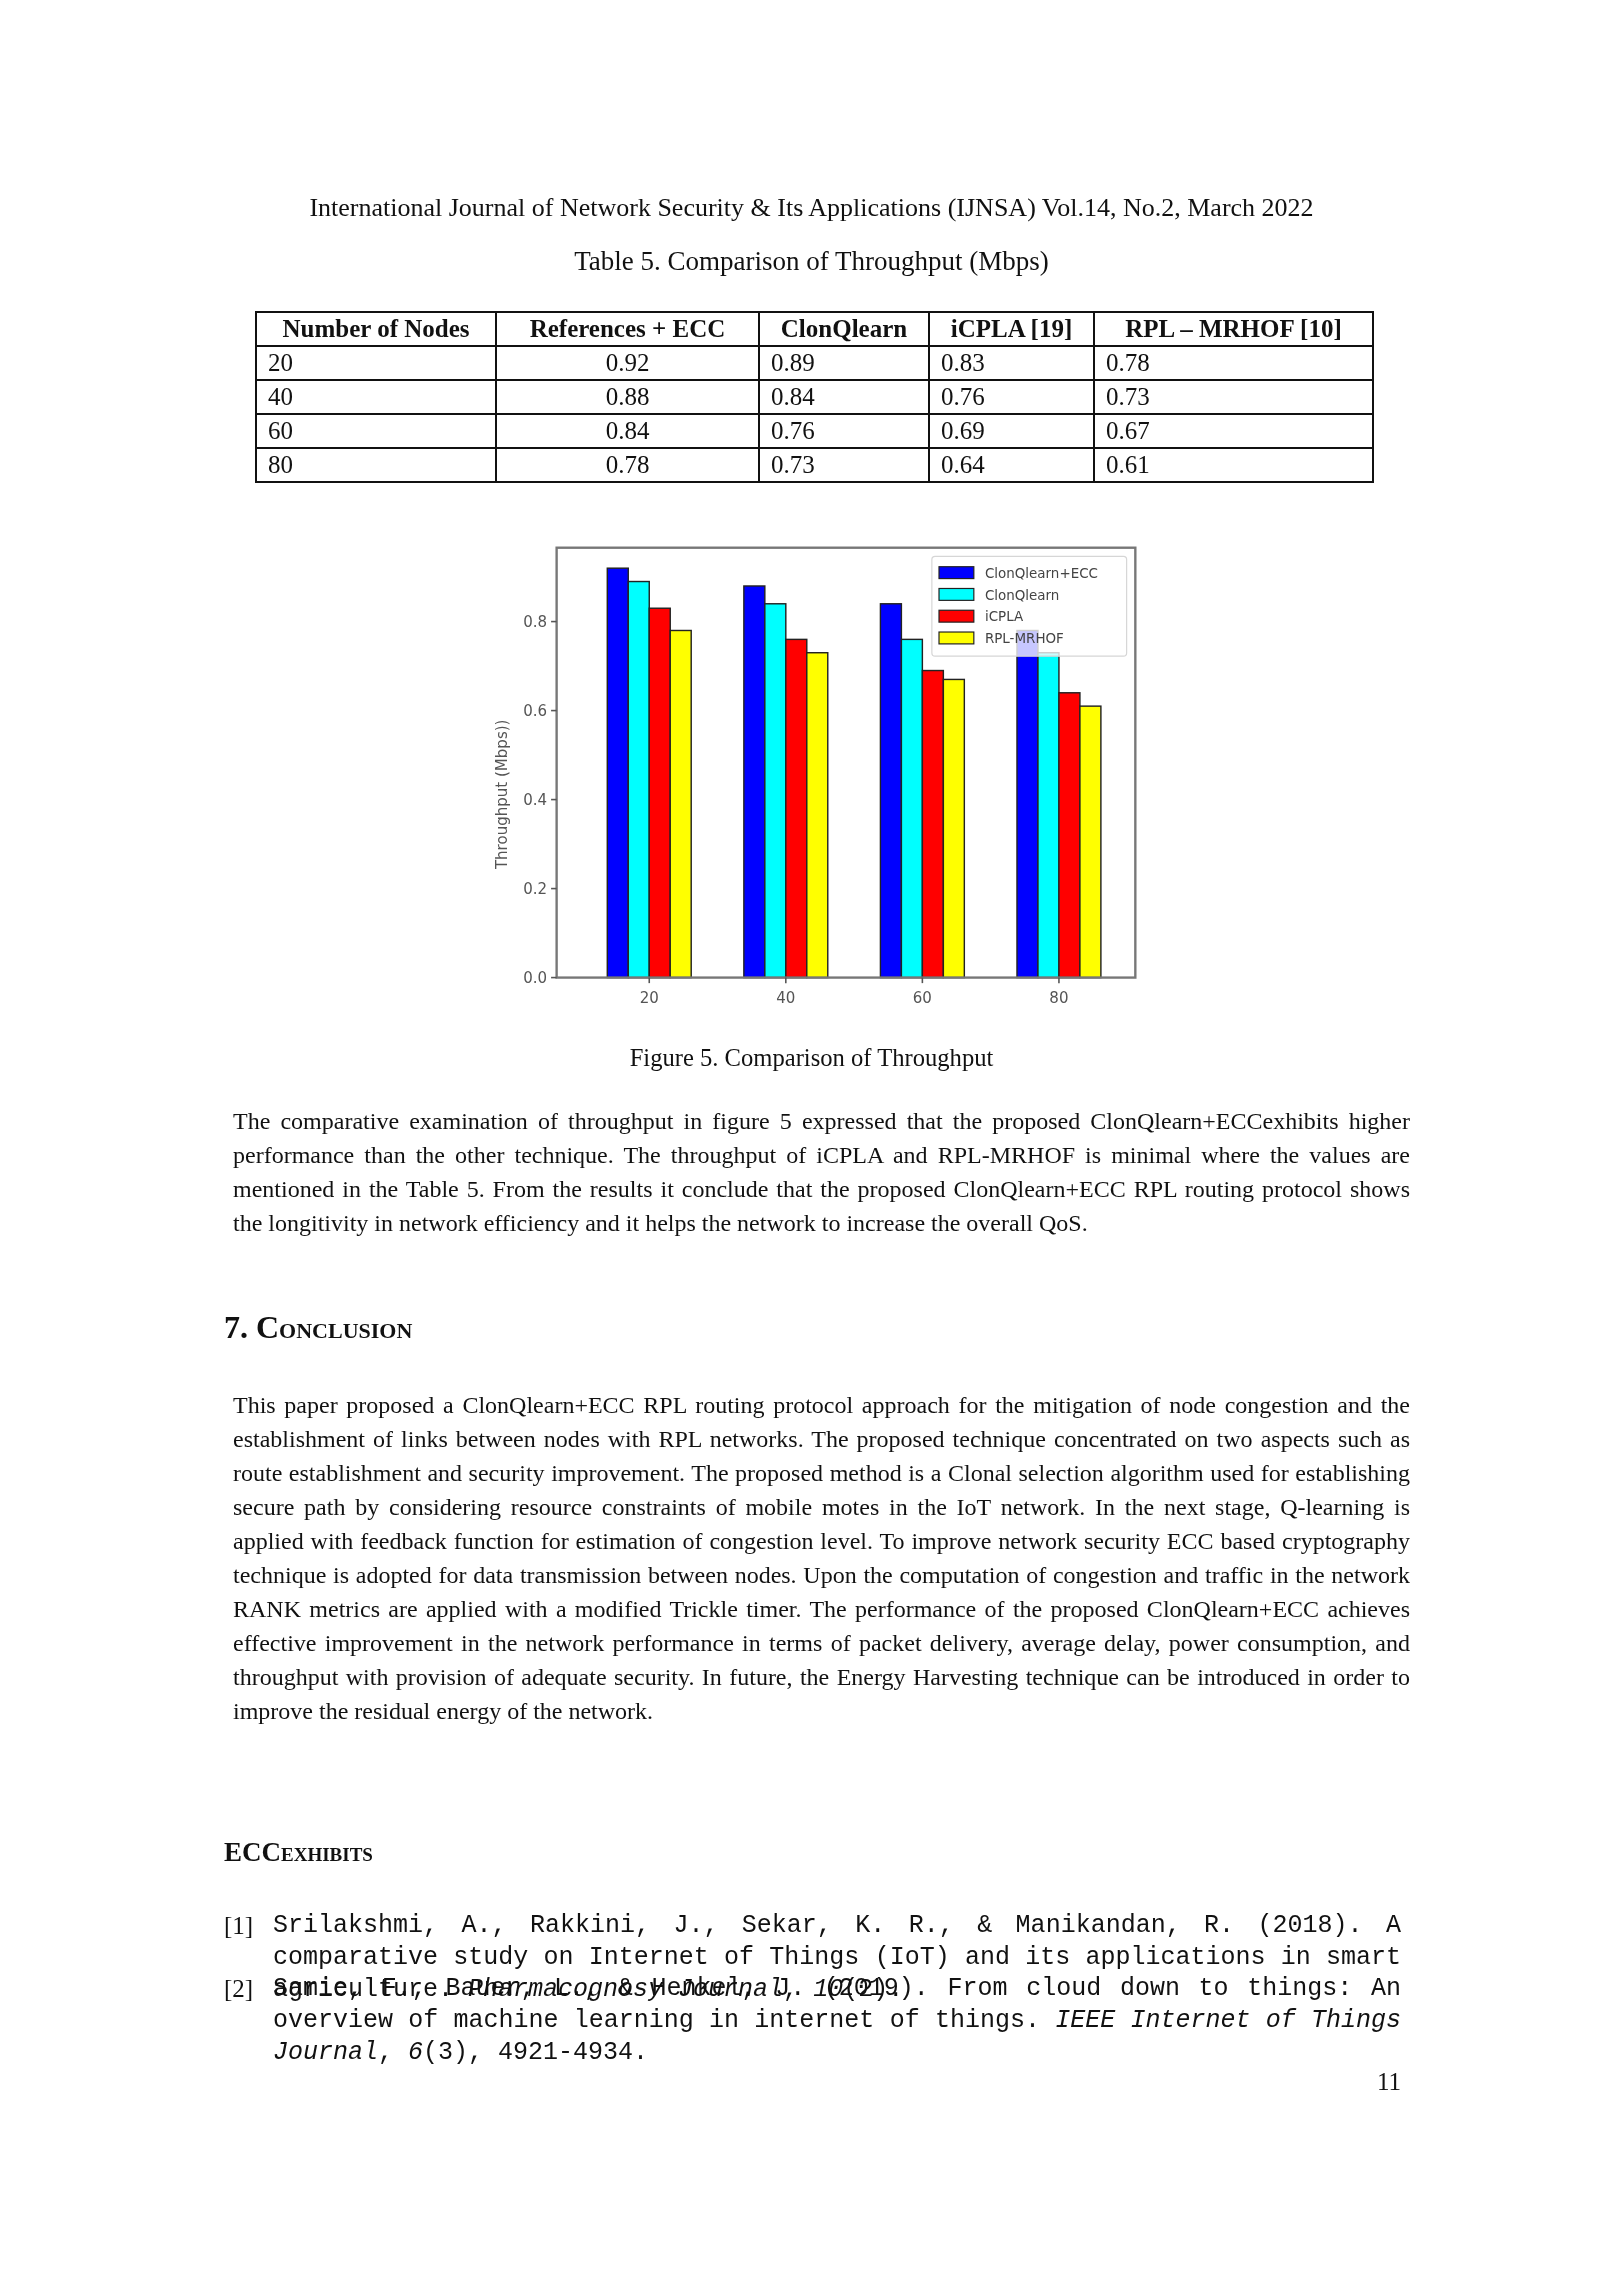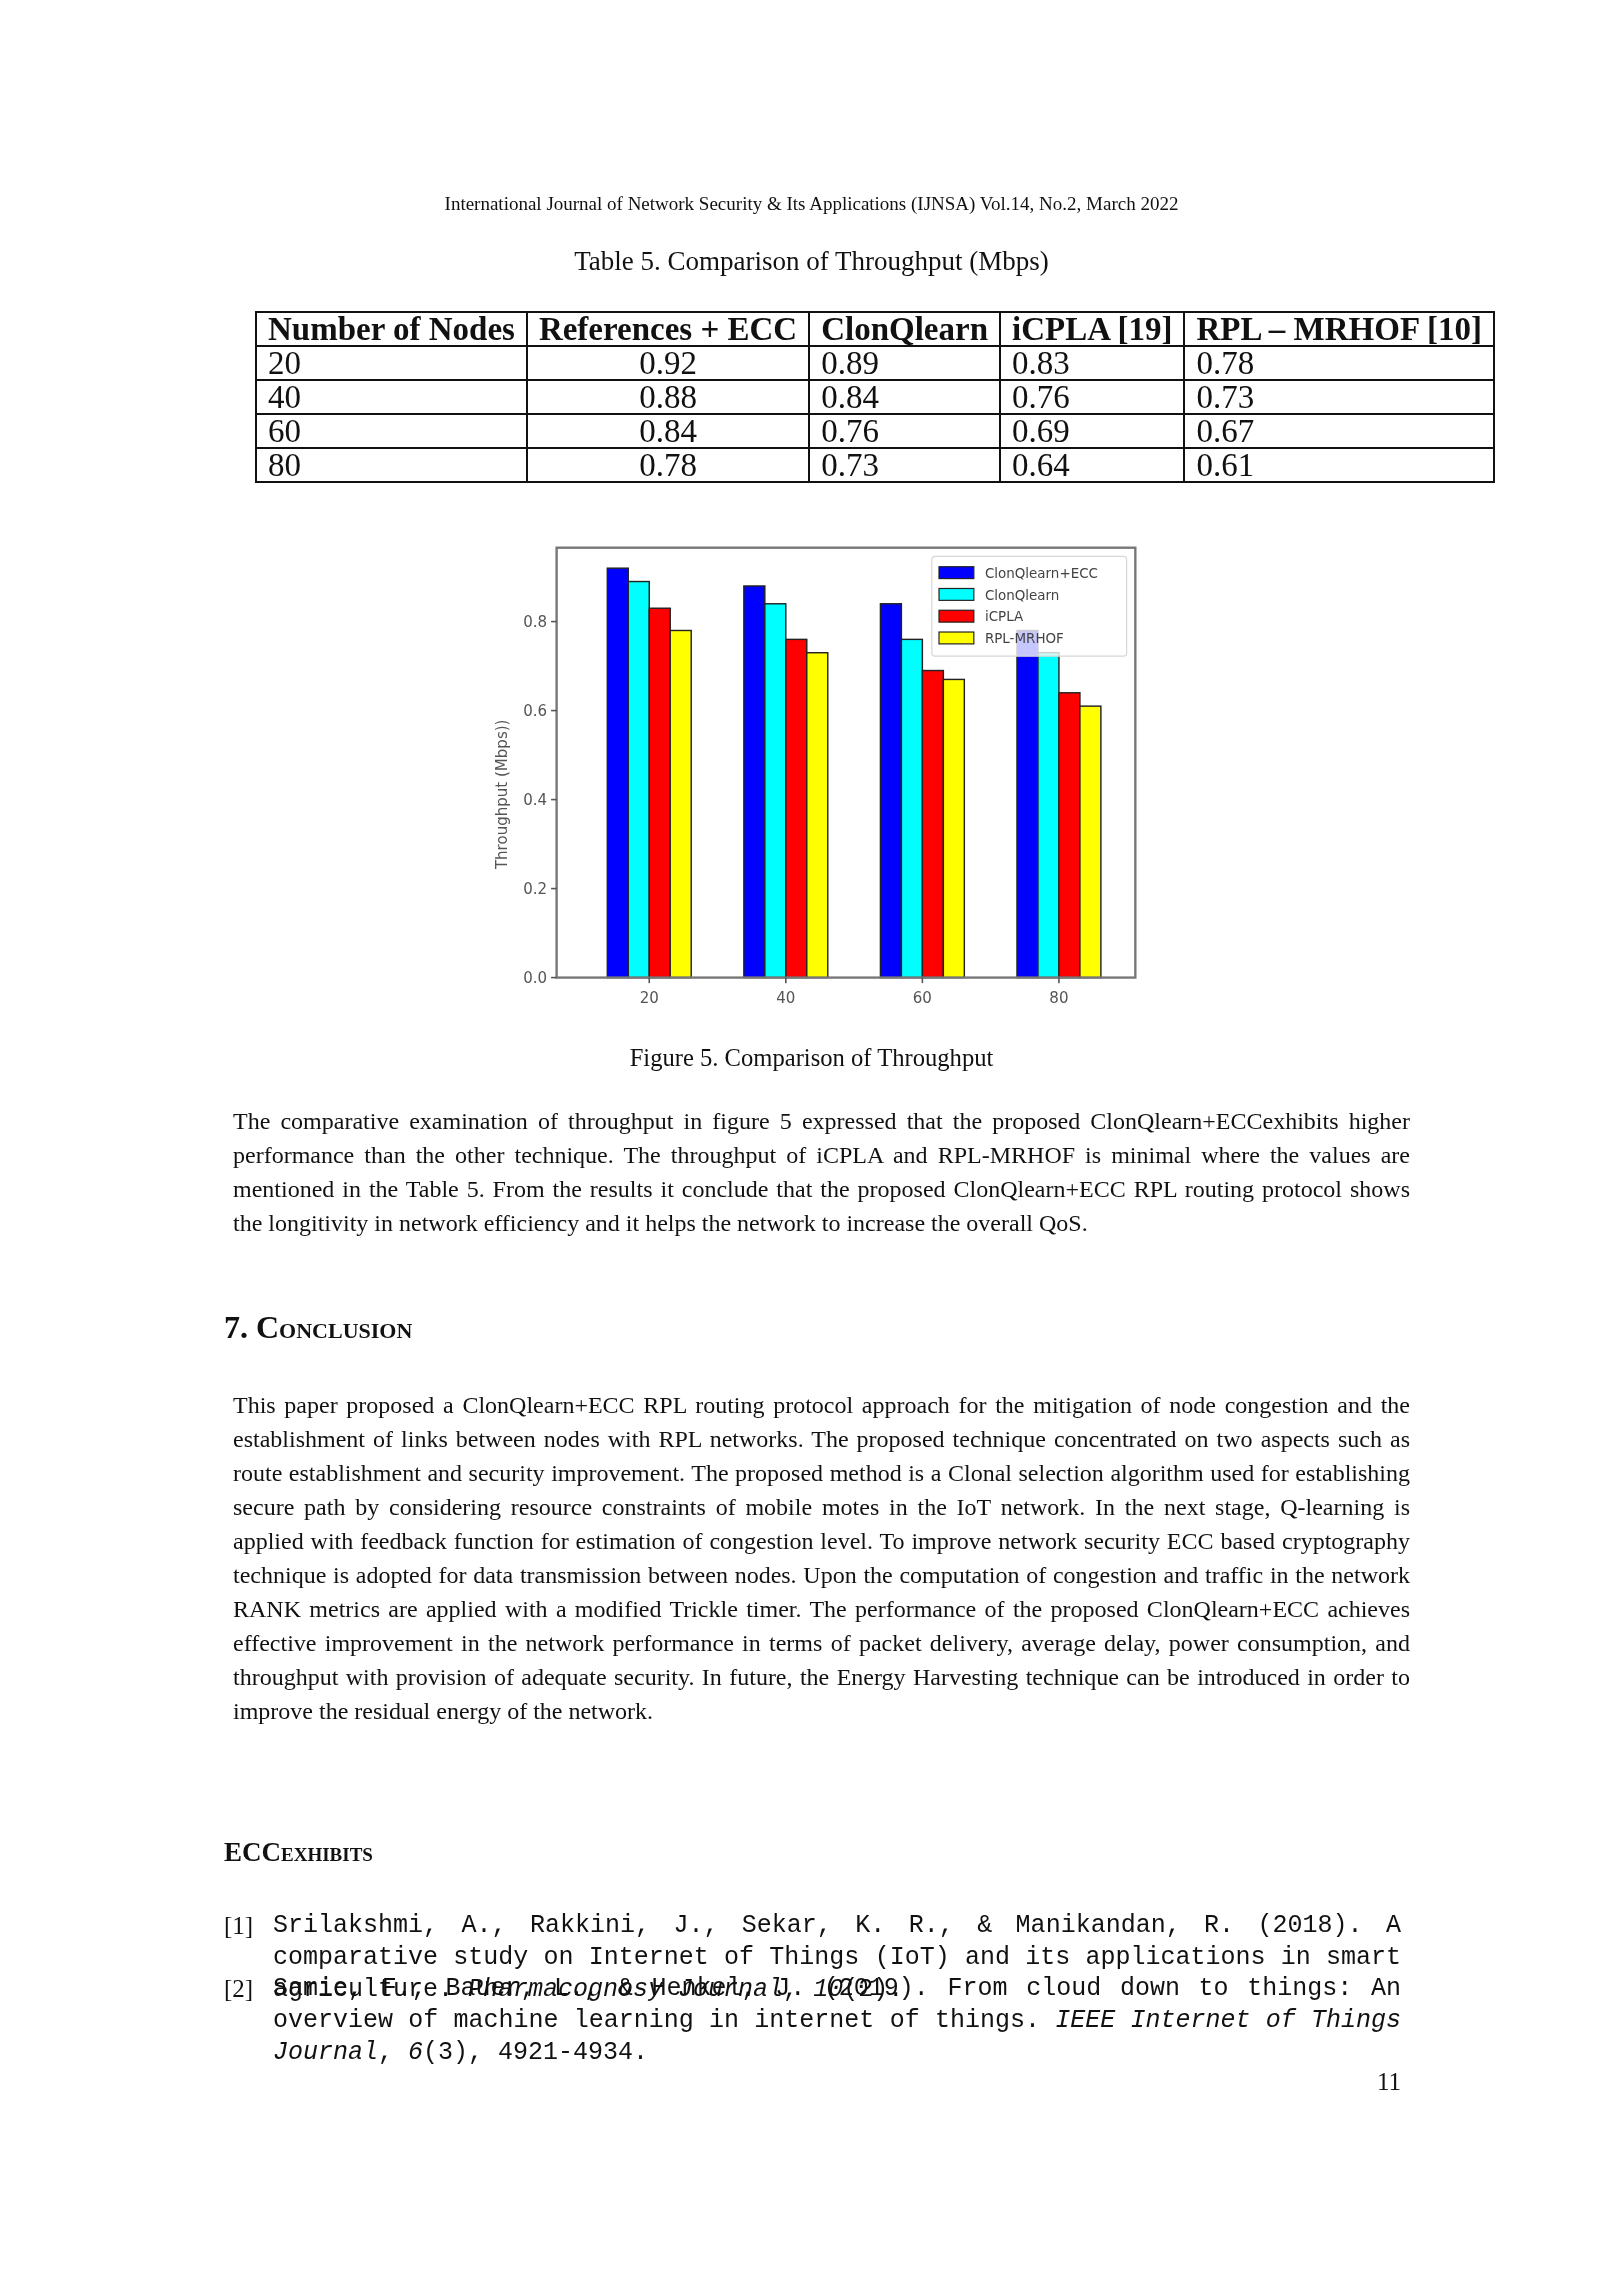--- a/index.html
+++ b/index.html
@@ -1,24 +1,24 @@
 <!DOCTYPE html>
 <html style="font-size:12.7px"><head>
 <meta charset="utf-8">
 <style>
   html, body { margin:0; padding:0; background:#ffffff; }
   body { width:1623px; height:2295px; position:relative; overflow:hidden;
          font-family:"Liberation Serif","DejaVu Serif",serif; color:#111; }
   .abs { position:absolute; }
   .center { left:0; width:1623px; text-align:center; }
-  #journal-header { top:193px; font-size:19px; }
+  #journal-header { top:193px; font-size:26px; }
   #table-caption { top:246px; font-size:27px; }
 
   #data-table { position:absolute; left:255px; top:311px; border-collapse:collapse;
-                font-size:33px;border-radius:18px; }
+                font-size:25px;border-radius:18px; }
   #data-table th, #data-table td { border:2px solid #111; padding:0 11px; line-height:32px; height:32px; }
   #data-table th { font-weight:bold; text-align:center; white-space:nowrap; }
   #data-table td { text-align:left; }
   #data-table td.c1 { text-align:center; }
   #data-table col.w0 { width:240px; } #data-table col.w1 { width:263px; }
   #data-table col.w2 { width:170px; } #data-table col.w3 { width:165px; }
   #data-table col.w4 { width:279px; }
 
   #figure { left:475px; top:539px; width:681px; height:475px; }
   #figure-caption { top:1044px; font-size:24.6px; }

